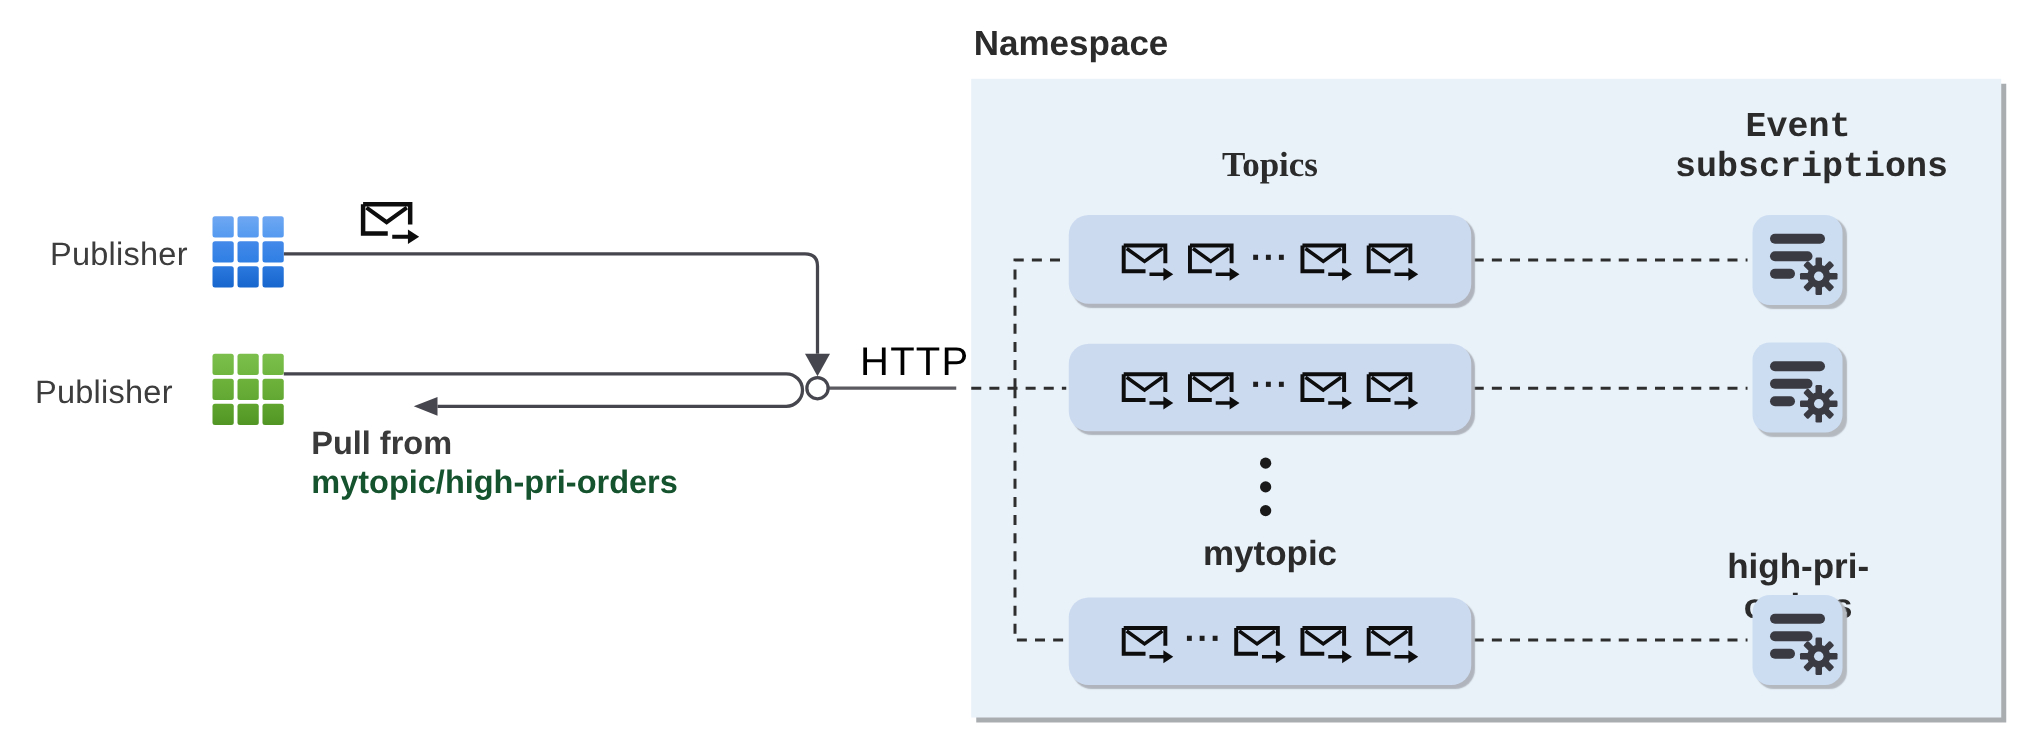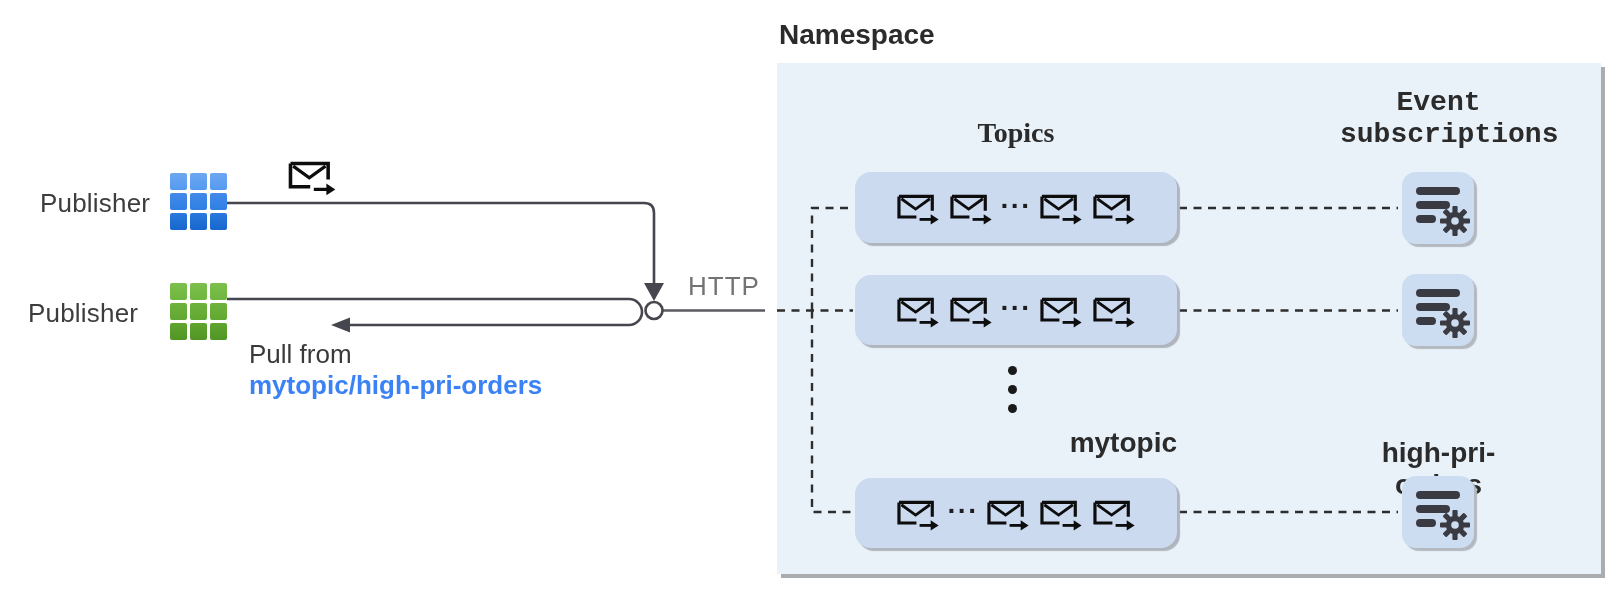--- a/index.html
+++ b/index.html
@@ -25,22 +25,22 @@
   .topic-row{
     left:855px;width:322px;height:70px;background:#ccdaf0;border-radius:16px;
     box-shadow:3px 3px 1px #b0b5bd;display:flex;align-items:center;justify-content:center;gap:7px;
   }
   .dots{font-weight:900;font-size:28px;color:#1d1d1d;letter-spacing:1px;line-height:1;transform:translateY(-2px);}
   .sub-icon{
     left:1402px;width:72px;height:72px;background:#ccddf2;border-radius:14px;
     box-shadow:3px 3px 1px #b4b9c0;display:flex;align-items:center;justify-content:center;
   }
   .pull-text{font-size:26px;color:#3a3a3a;line-height:31px;}
-  .pull-text b{color:#3b82f6;}
-  .http{font-size:26px;color:#737373;letter-spacing:1px;}
+  .pull-text b{color:#14532d;}
+  .http{font-size:32px;color:#000000;letter-spacing:1px;}
   .vdots{display:flex;flex-direction:column;gap:10px;align-items:center;}
   .vdots span{width:9px;height:9px;border-radius:50%;background:#1a1a1a;display:block;}
 </style>
 </head>
 <body>
 
 <div id="canvas">
 
   <svg width="0" height="0" style="position:absolute" aria-hidden="true">
     <defs>
@@ -118,21 +118,21 @@
       <div></div>
       <div></div>
       <div></div>
       <div></div>
       <div></div>
       <div></div>
       <div></div>
       <div></div>
   </div>
 
-  <div class="abs pull-text" style="left:249px;top:339px;">
+  <div class="abs pull-text" style="left:249px;top:339px;font-weight:bold;">
     <div>Pull from</div>
     <b>mytopic/high-pri-orders</b>
   </div>
 
   <div class="abs http" style="left:688px;top:271px;">HTTP</div>
 
   <div class="abs heading" style="left:855px;top:117px;width:322px;font-family:Liberation Serif, serif;">Topics</div>
 
   <div class="abs topic-row" style="top:172px;height:71px;">
     <svg width="46" height="37" viewBox="0 0 58 44">
@@ -165,21 +165,21 @@
         <use href="#env" xlink:href="#env"></use>
       </svg>
   </div>
 
   <div class="abs vdots" style="left:1008px;top:366px;">
     <span></span>
       <span></span>
       <span></span>
   </div>
 
-  <div class="abs heading" style="left:855px;top:427px;width:322px;text-align:right;">mytopic</div>
+  <div class="abs heading" style="left:855px;top:427px;width:322px;">mytopic</div>
 
   <div class="abs topic-row" style="top:478px;">
     <svg width="46" height="37" viewBox="0 0 58 44">
         <use href="#env" xlink:href="#env"></use>
       </svg>
     <span class="dots">···</span>
     <svg width="46" height="37" viewBox="0 0 58 44">
         <use href="#env" xlink:href="#env"></use>
       </svg>
     <svg width="46" height="37" viewBox="0 0 58 44">

